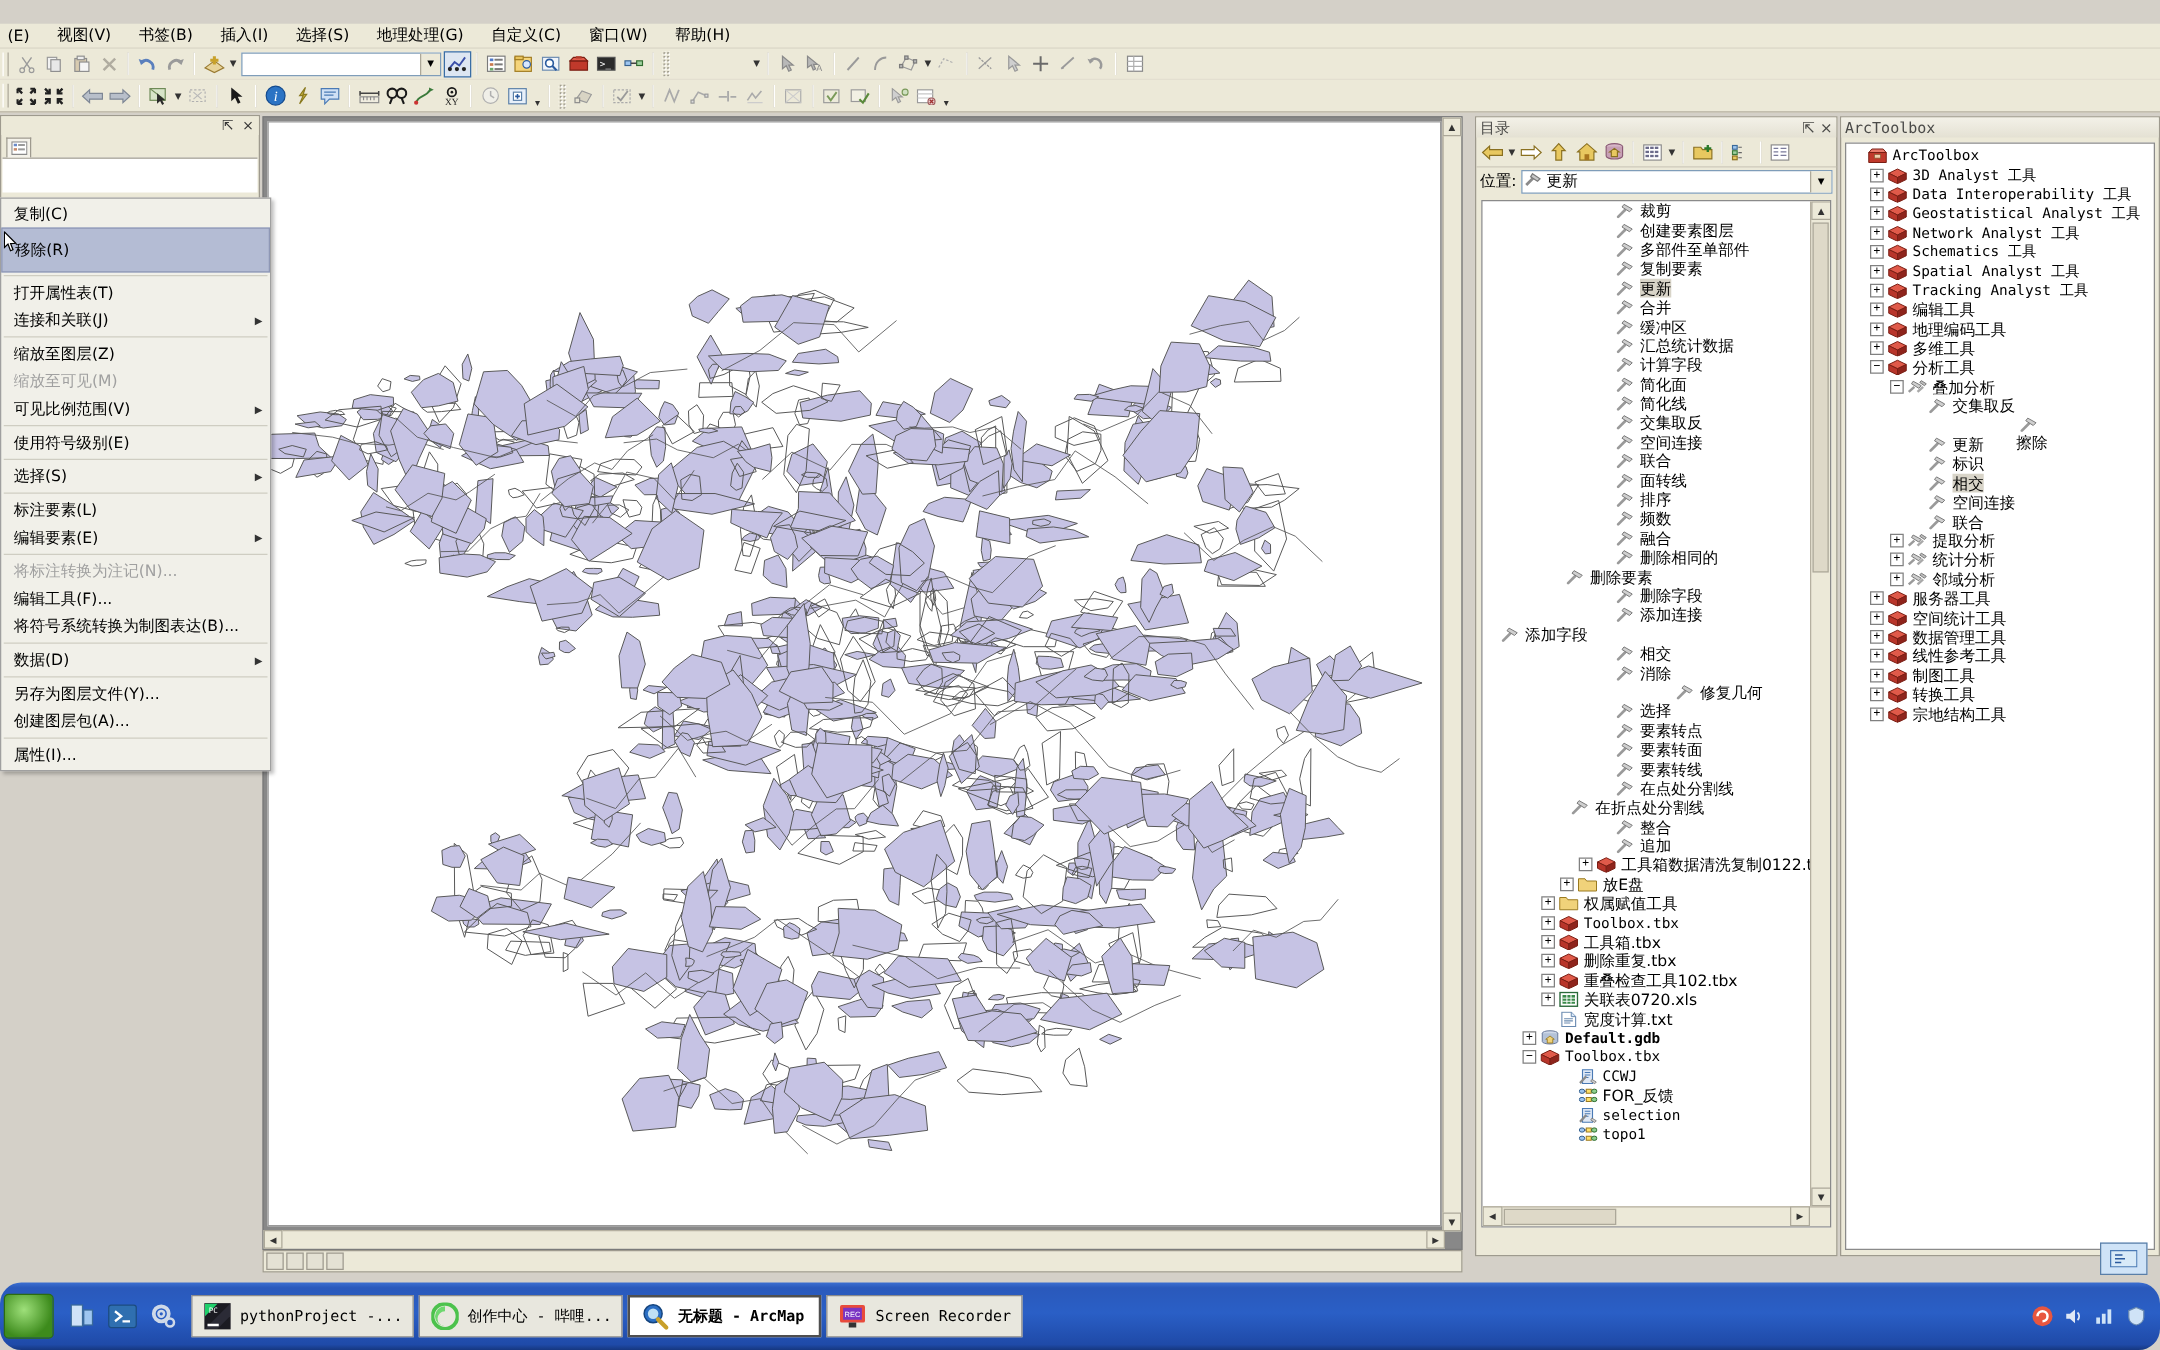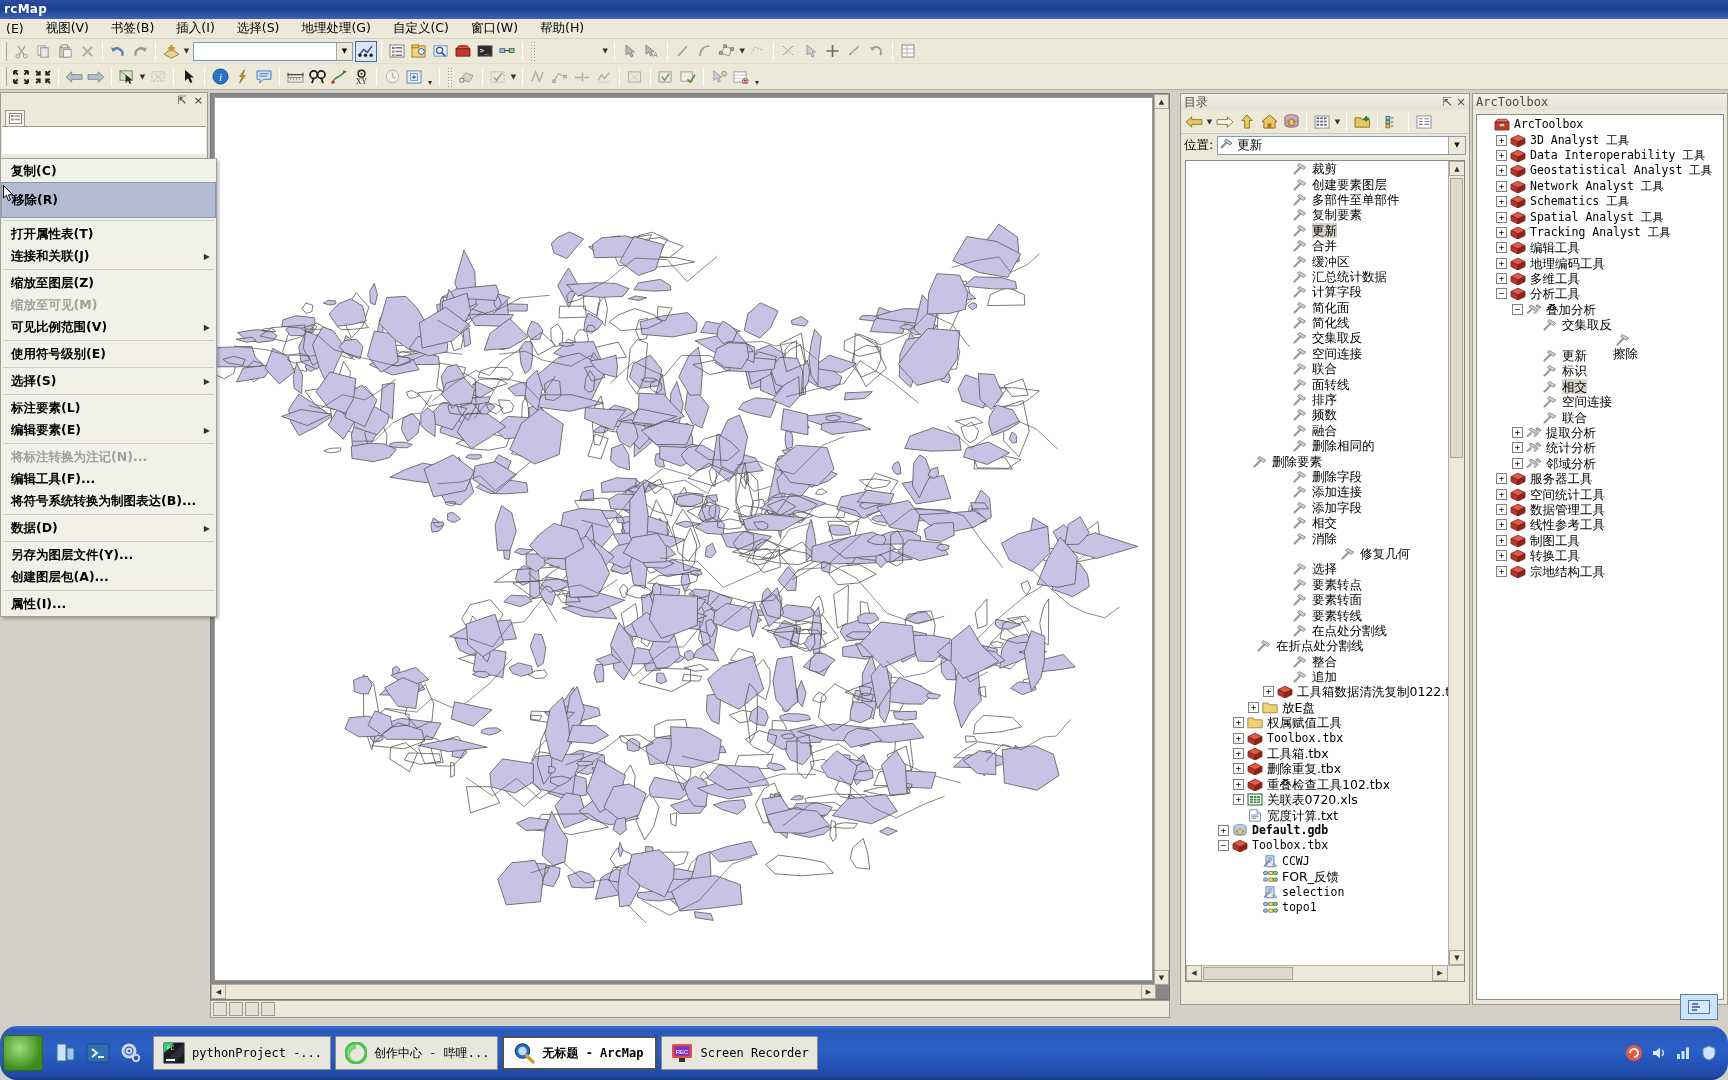--- a/index.html
+++ b/index.html
@@ -91,21 +91,21 @@
              border-bottom: none; background: #f4f2ea;
              display:flex; align-items:center; justify-content:center; }
   .toc-body { background: #fff; height: 28px; border-top: 1px solid #9e9a8e;
               margin: 0 1px; }
 
   
   .ctxmenu {
     position: absolute; left: 0; top: 158px; width: 217px;
     background: #f1f0e9; border: 1px solid #a0a0a0;
     box-shadow: 2px 2px 3px rgba(0,0,0,.25);
-    padding: 1px 0; z-index: 50; font-weight: bold;
+    padding: 1px 0; z-index: 50;
   }
   .ctxitem {
     height: 22px; display: flex; align-items: center;
     padding: 0 6px 0 10px; font-size: 12.5px; color: #000; white-space: nowrap;
     position: relative;
   }
   .ctxitem.hl { background: #b4bcd4; border: 1px solid #8e97b5; height: 36px; }
   .ctxitem.dis { color: #a0a0a0; }
   .ctxitem .sub { margin-left: auto; font-size: 8px; color: #333; }
   .ctxsep { height: 1px; background: #cfcdc2; margin: 2px 2px; }
@@ -224,23 +224,20 @@
   .float-widget { position:absolute; right: 10px; bottom: 60px; width: 38px;
                   height: 26px; background:#cfe3f7; border:1px solid #5a7fa8;
                   display:flex; align-items:center; justify-content:center; }
   .cursor { position: absolute; width: 11px; height: 17px; pointer-events:none; z-index: 99; }
 </style>
 </head>
 <body>
 
 <div id="app">
 
-  <div class="titlebar">
-    <span>rcMap</span>
-  </div>
 
   <div class="menubar" id="menubar">
       <div class="menuitem">(E)</div>
       <div class="menuitem">视图(V)</div>
       <div class="menuitem">书签(B)</div>
       <div class="menuitem">插入(I)</div>
       <div class="menuitem">选择(S)</div>
       <div class="menuitem">地理处理(G)</div>
       <div class="menuitem">自定义(C)</div>
       <div class="menuitem">窗口(W)</div>
@@ -1810,21 +1807,21 @@
           <div class="treerow" style="padding-left: 92px;">
             <span class="noexp"></span>
             <span class="ico">
               <svg width="15" height="13" viewBox="0 0 15 13">
                 <path d="M1.5 11.5 L7 6" stroke="#9a9a9a" stroke-width="2.2" stroke-linecap="round"></path>
                 <path d="M6.2 1.5 L12.8 5.2 L10.6 7.4 L4.6 3.6 Z" fill="#d0d0d0" stroke="#7a7a7a" stroke-width="0.8"></path>
               </svg>
             </span>
             <span class="lab">添加连接</span>
           </div>
-          <div class="treerow" style="padding-left: 92px;">
+          <div class="treerow" style="">
             <span class="noexp"></span>
             <span class="ico">
               <svg width="15" height="13" viewBox="0 0 15 13">
                 <path d="M1.5 11.5 L7 6" stroke="#9a9a9a" stroke-width="2.2" stroke-linecap="round"></path>
                 <path d="M6.2 1.5 L12.8 5.2 L10.6 7.4 L4.6 3.6 Z" fill="#d0d0d0" stroke="#7a7a7a" stroke-width="0.8"></path>
               </svg>
             </span>
             <span class="lab">添加字段</span>
           </div>
           <div class="treerow" style="padding-left: 92px;">

